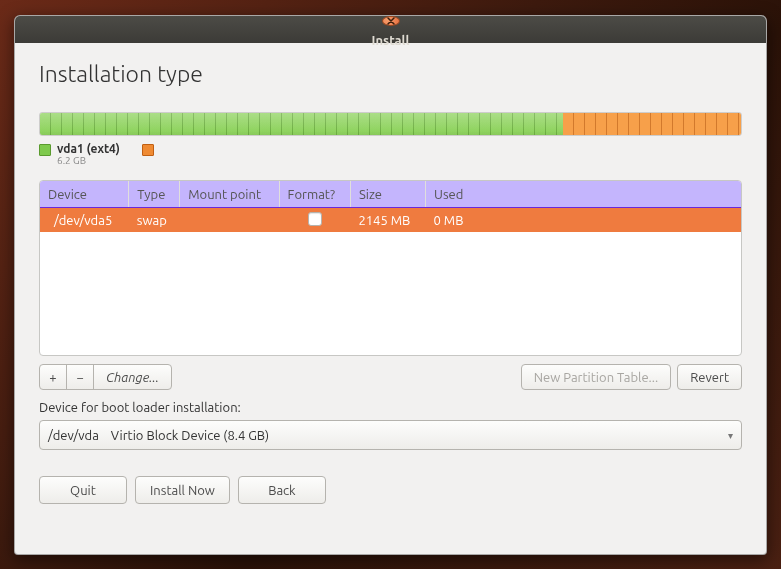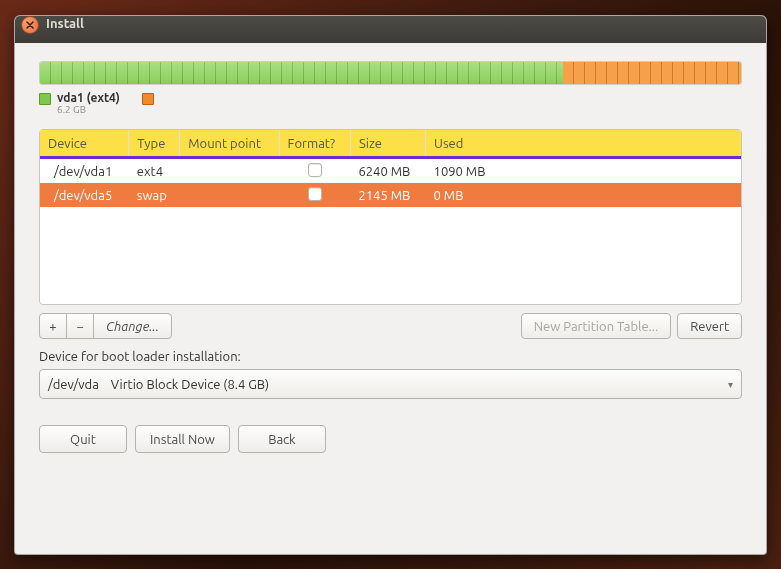--- a/index.html
+++ b/index.html
@@ -12,23 +12,24 @@
     position: absolute; left: 14px; top: 15px; width: 753px; height: 540px;
     background: #f2f1f0;
     border-radius: 6px 6px 4px 4px;
     box-shadow: 0 4px 16px rgba(0,0,0,0.5);
     overflow: hidden;
     border: 1px solid rgba(0,0,0,0.3);
   }
   .titlebar {
     height: 27px;
     background: linear-gradient(to bottom, #4c4b46 0%, #3c3b37 100%);
-    display: flex; align-items: flex-start;
+    display: flex; align-items: center;
     padding: 0 6px;
     gap: 7px;
+    flex-direction: column;
   }
   .close-btn {
     width: 18px; height: 18px; border-radius: 50%;
     background: radial-gradient(circle at 30% 30%, #f89e6c, #e77041);
     border: 1px solid #9c4a22;
     display: flex; align-items: center; justify-content: center;
     cursor: pointer;
   }
   .close-btn svg { width: 8px; height: 8px; }
   .title { color: #dfdbd2; font-size: 13px; font-weight: bold; }
@@ -60,22 +61,22 @@
   .legend-text .name { font-weight: bold; color: #333; }
   .legend-text .size { color: #888; font-size: 10px; }
   .table-wrap {
     margin-top: 14px;
     border: 1px solid #c7c7c4; border-radius: 4px;
     background: #fff; height: 176px; overflow: hidden;
   }
   table { width: 100%; border-collapse: collapse; font-size: 13px; }
   thead th {
     text-align: left; font-weight: normal; color: #555;
-    padding: 6px 8px; background: #fde047;
-    border-bottom: 3px solid #6d28d9;
+    padding: 6px 8px; background: #c4b5fd;
+    border-bottom: 1px solid #6d28d9;
     border-right: 1px solid #e0dfdc;
   }
   thead th:last-child { border-right: none; }
   tbody td { padding: 4px 8px; color: #333; }
   tbody tr.parent td { padding-left: 6px; }
   tbody tr.child td:first-child { padding-left: 14px; }
   tbody tr.selected { background: #ef7b3f; color: #fff; }
   tbody tr.selected td { color: #fff; }
   .chk {
     width: 14px; height: 14px; display:inline-block;
@@ -114,20 +115,21 @@
 <div class="window">
   <div class="titlebar">
     <div class="close-btn">
       <svg viewBox="0 0 8 8">
           <path d="M1 1 L7 7 M7 1 L1 7" stroke="#3a1e0c" stroke-width="1.5" stroke-linecap="round"></path>
         </svg>
     </div>
     <div class="title">Install</div>
   </div>
   <div class="content">
+    <h1>Installation type</h1>
 
     <div class="disk-bar" id="disk-bar">
         <div class="seg green" style="width: 74.6%;"></div>
         <div class="seg orange" style="width: 25.4%;"></div>
       </div>
     <div class="legend" id="legend">
         <div class="legend-item">
           <div class="swatch green"></div>
           <div class="legend-text">
             <div class="name">vda1 (ext4)</div>
@@ -145,28 +147,20 @@
             <tr>
           <th>Device</th>
           <th>Type</th>
           <th>Mount point</th>
           <th>Format?</th>
           <th>Size</th>
           <th style="width:45%">Used</th>
         </tr>
           </thead>
         <tbody id="tbody">
-            <tr class="child">
-              <td>/dev/vda1</td>
-              <td>ext4</td>
-              <td></td>
-              <td style="text-align:center"><span class="chk"></span></td>
-              <td>6240 MB</td>
-              <td>1090 MB</td>
-            </tr>
             <tr class="child selected">
               <td>/dev/vda5</td>
               <td>swap</td>
               <td></td>
               <td style="text-align:center"><span class="chk"></span></td>
               <td>2145 MB</td>
               <td>0 MB</td>
             </tr>
           </tbody>
       </table>

